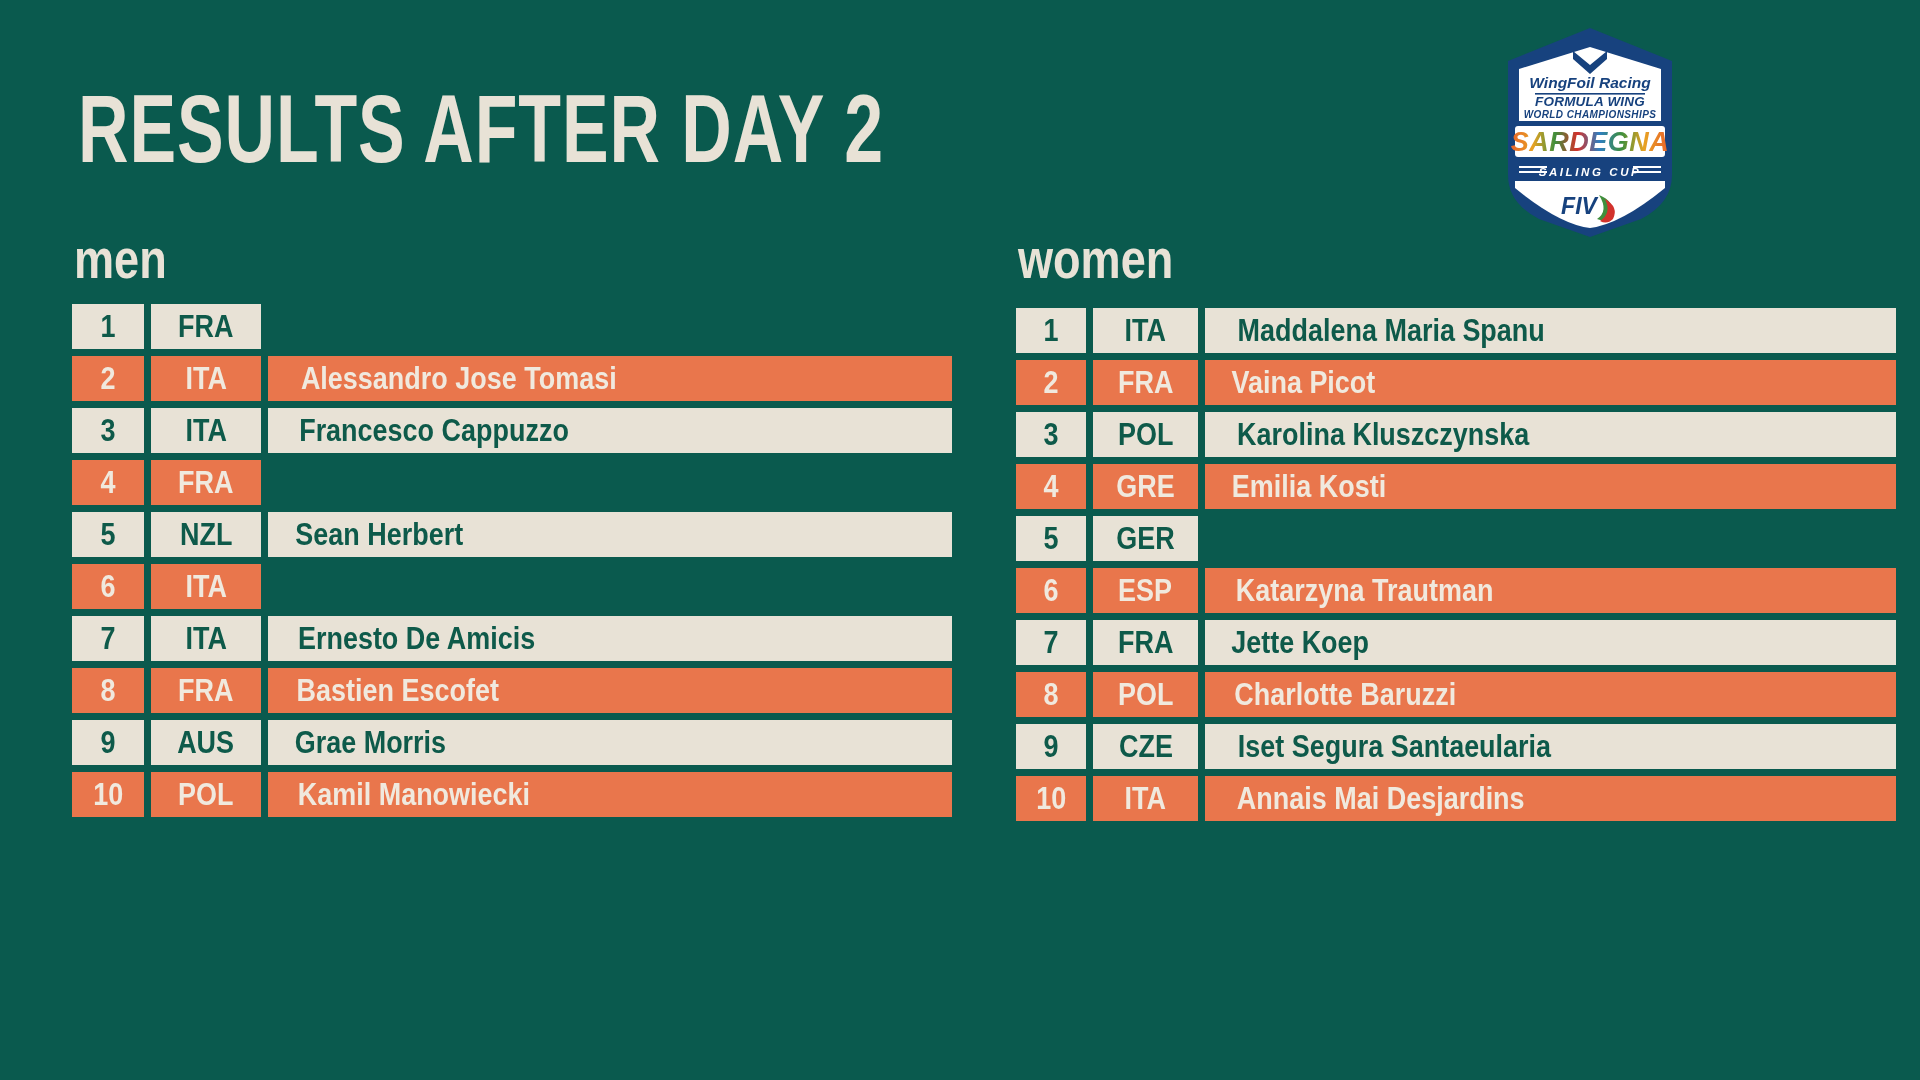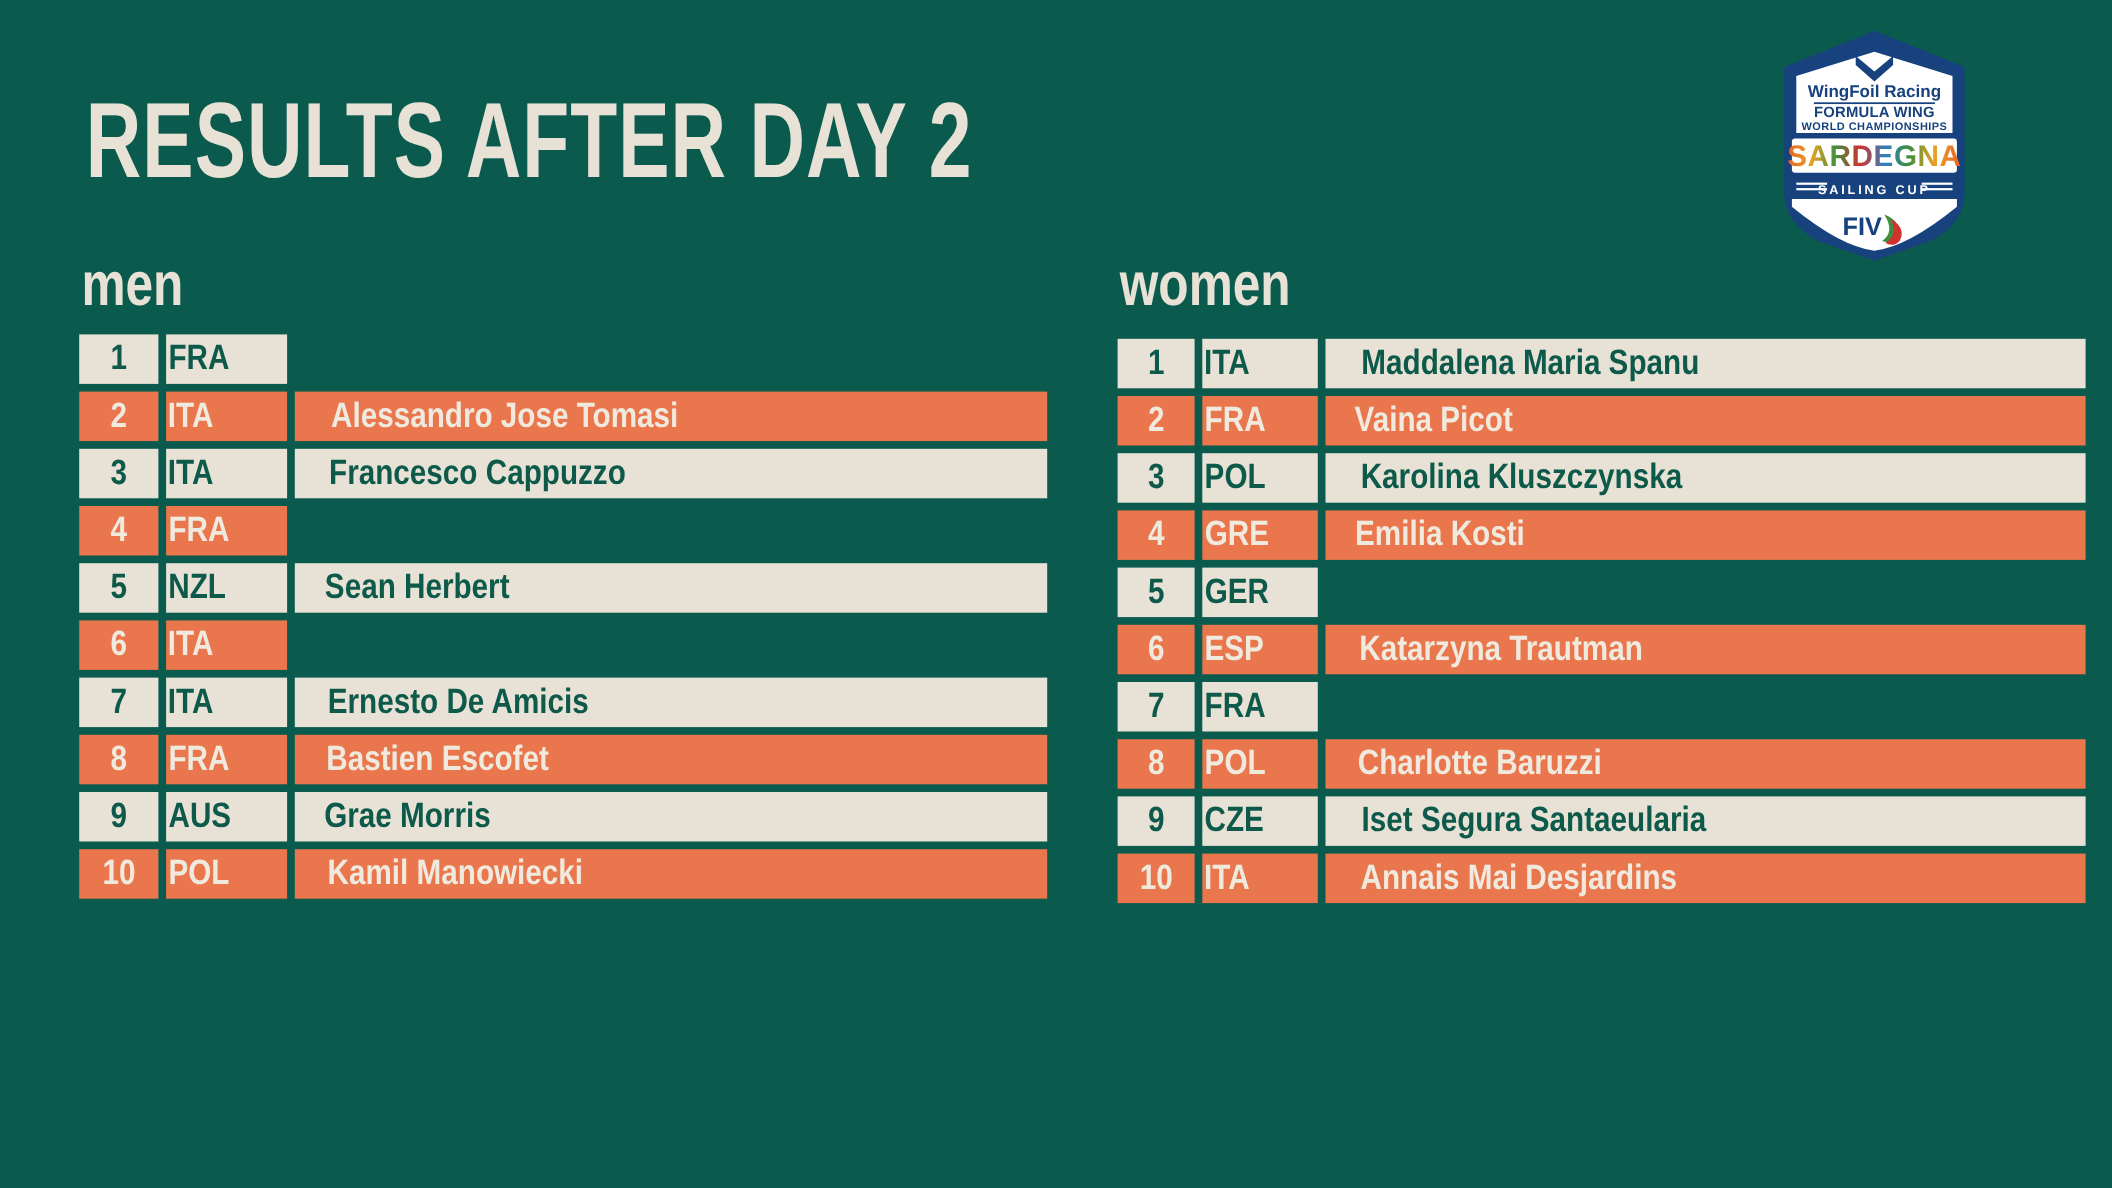--- a/index.html
+++ b/index.html
@@ -20,21 +20,21 @@
     font-size:76px;
     letter-spacing:1px;
     color:#e8e2d6;
     line-height:1;
     transform:scaleX(0.92) scaleY(1.28);
     transform-origin:left top;
     white-space:nowrap;
   }
 
   
-  .logo-wrap{ position:absolute; left:1599px; top:25px; width:178px; height:215px; }
+  .logo-wrap{ position:absolute; left:1485px; top:25px; width:178px; height:215px;font-style:italic; }
   .logo-svg{ display:block; width:178px; height:215px; }
 
   
   .sect-head{
     position:absolute;
     font-family:"Liberation Sans", sans-serif;
     font-weight:700;
     font-size:46px;
     color:#e8e2d6;
     letter-spacing:0px;
@@ -56,21 +56,21 @@
   .cell{
     display:flex; align-items:center;
     font-family:"Liberation Sans", sans-serif;
     font-weight:700;
     font-size:29px;
     line-height:1;
     transform-origin:left center;
     white-space:nowrap;
   }
   .c-rank { width:72px; justify-content:center; }
-  .c-code { width:110px; justify-content:flex-start; }
+  .c-code { width:110px; justify-content:center; }
   .c-name { flex:1; padding-left:21px; }
 
   .c-rank span, .c-code span, .c-name span{
     display:inline-block;
     transform:scaleX(0.93) scaleY(1.1);
   }
 
   
   .row.light .cell{ background:#e8e2d6; color:#0e5a4a; }
   
@@ -300,20 +300,23 @@
           <span>Katarzyna Trautman</span>
         </div>
       </div>
       <div class="row light">
         <div class="cell c-rank">
           <span>7</span>
         </div>
         <div class="cell c-code">
           <span>FRA</span>
         </div>
+        <div class="cell c-name">
+          <span>Jette Koep</span>
+        </div>
       </div>
       <div class="row dark">
         <div class="cell c-rank">
           <span>8</span>
         </div>
         <div class="cell c-code">
           <span>POL</span>
         </div>
         <div class="cell c-name">
           <span>Charlotte Baruzzi</span>

